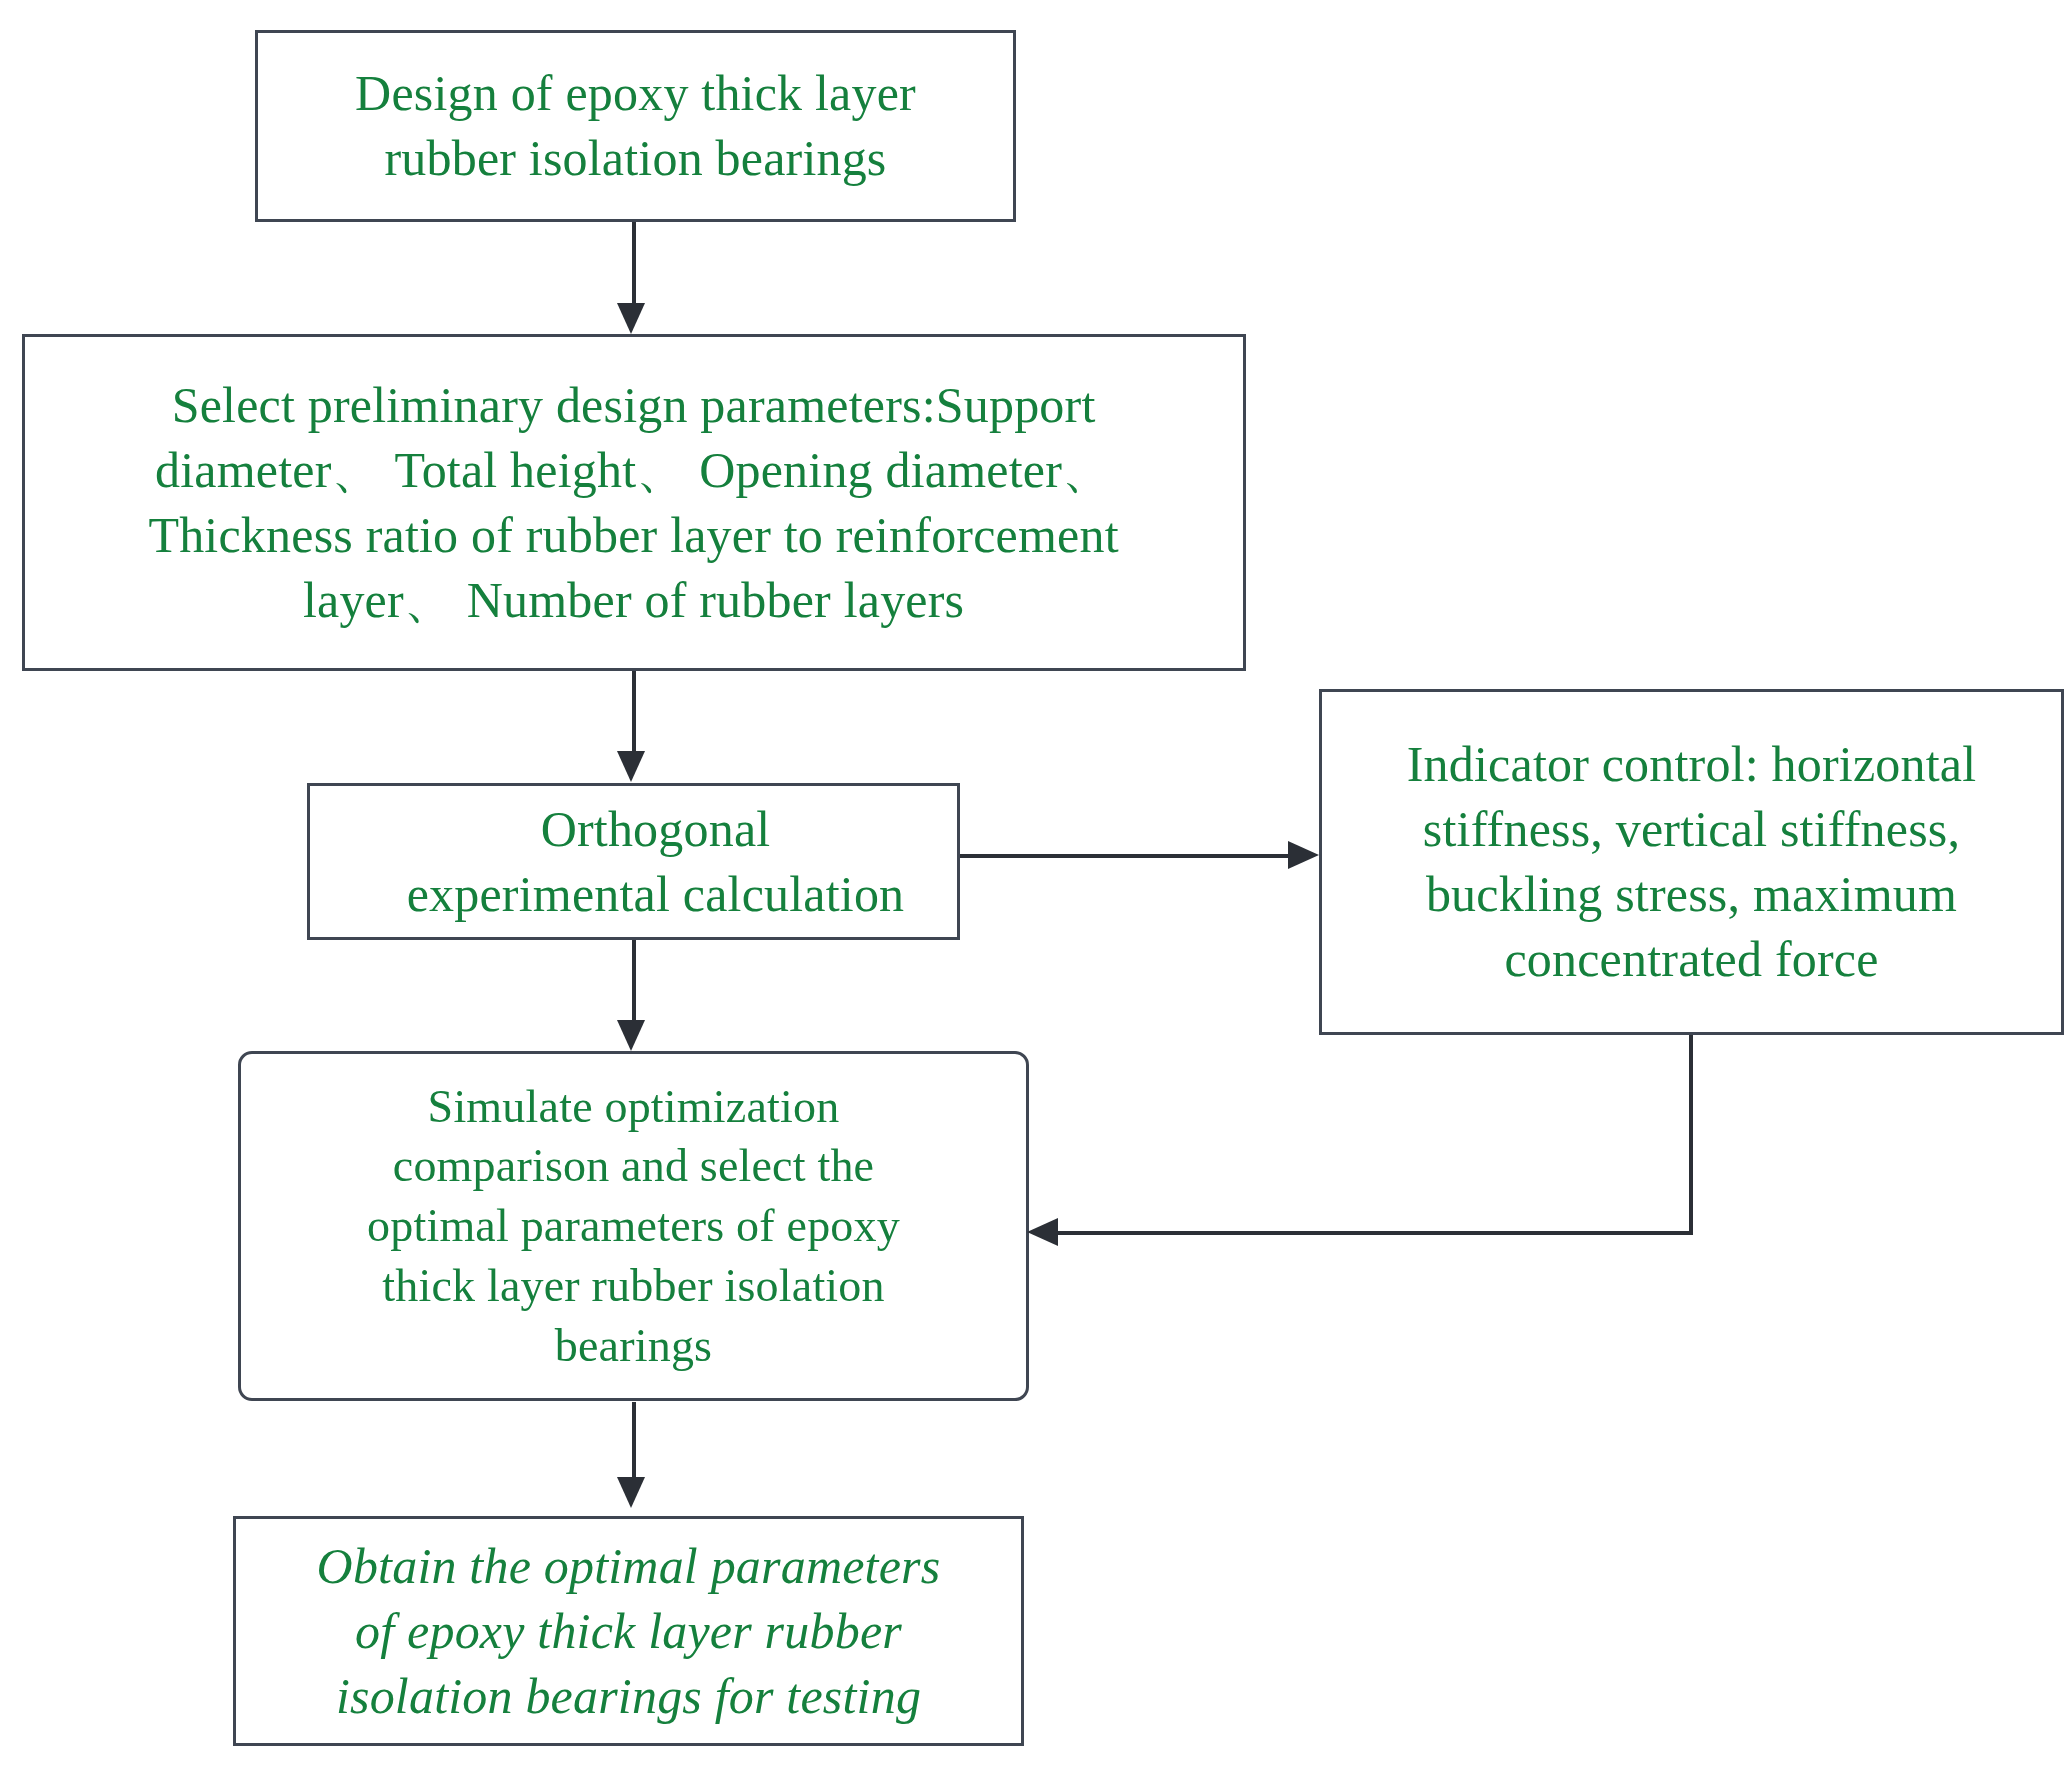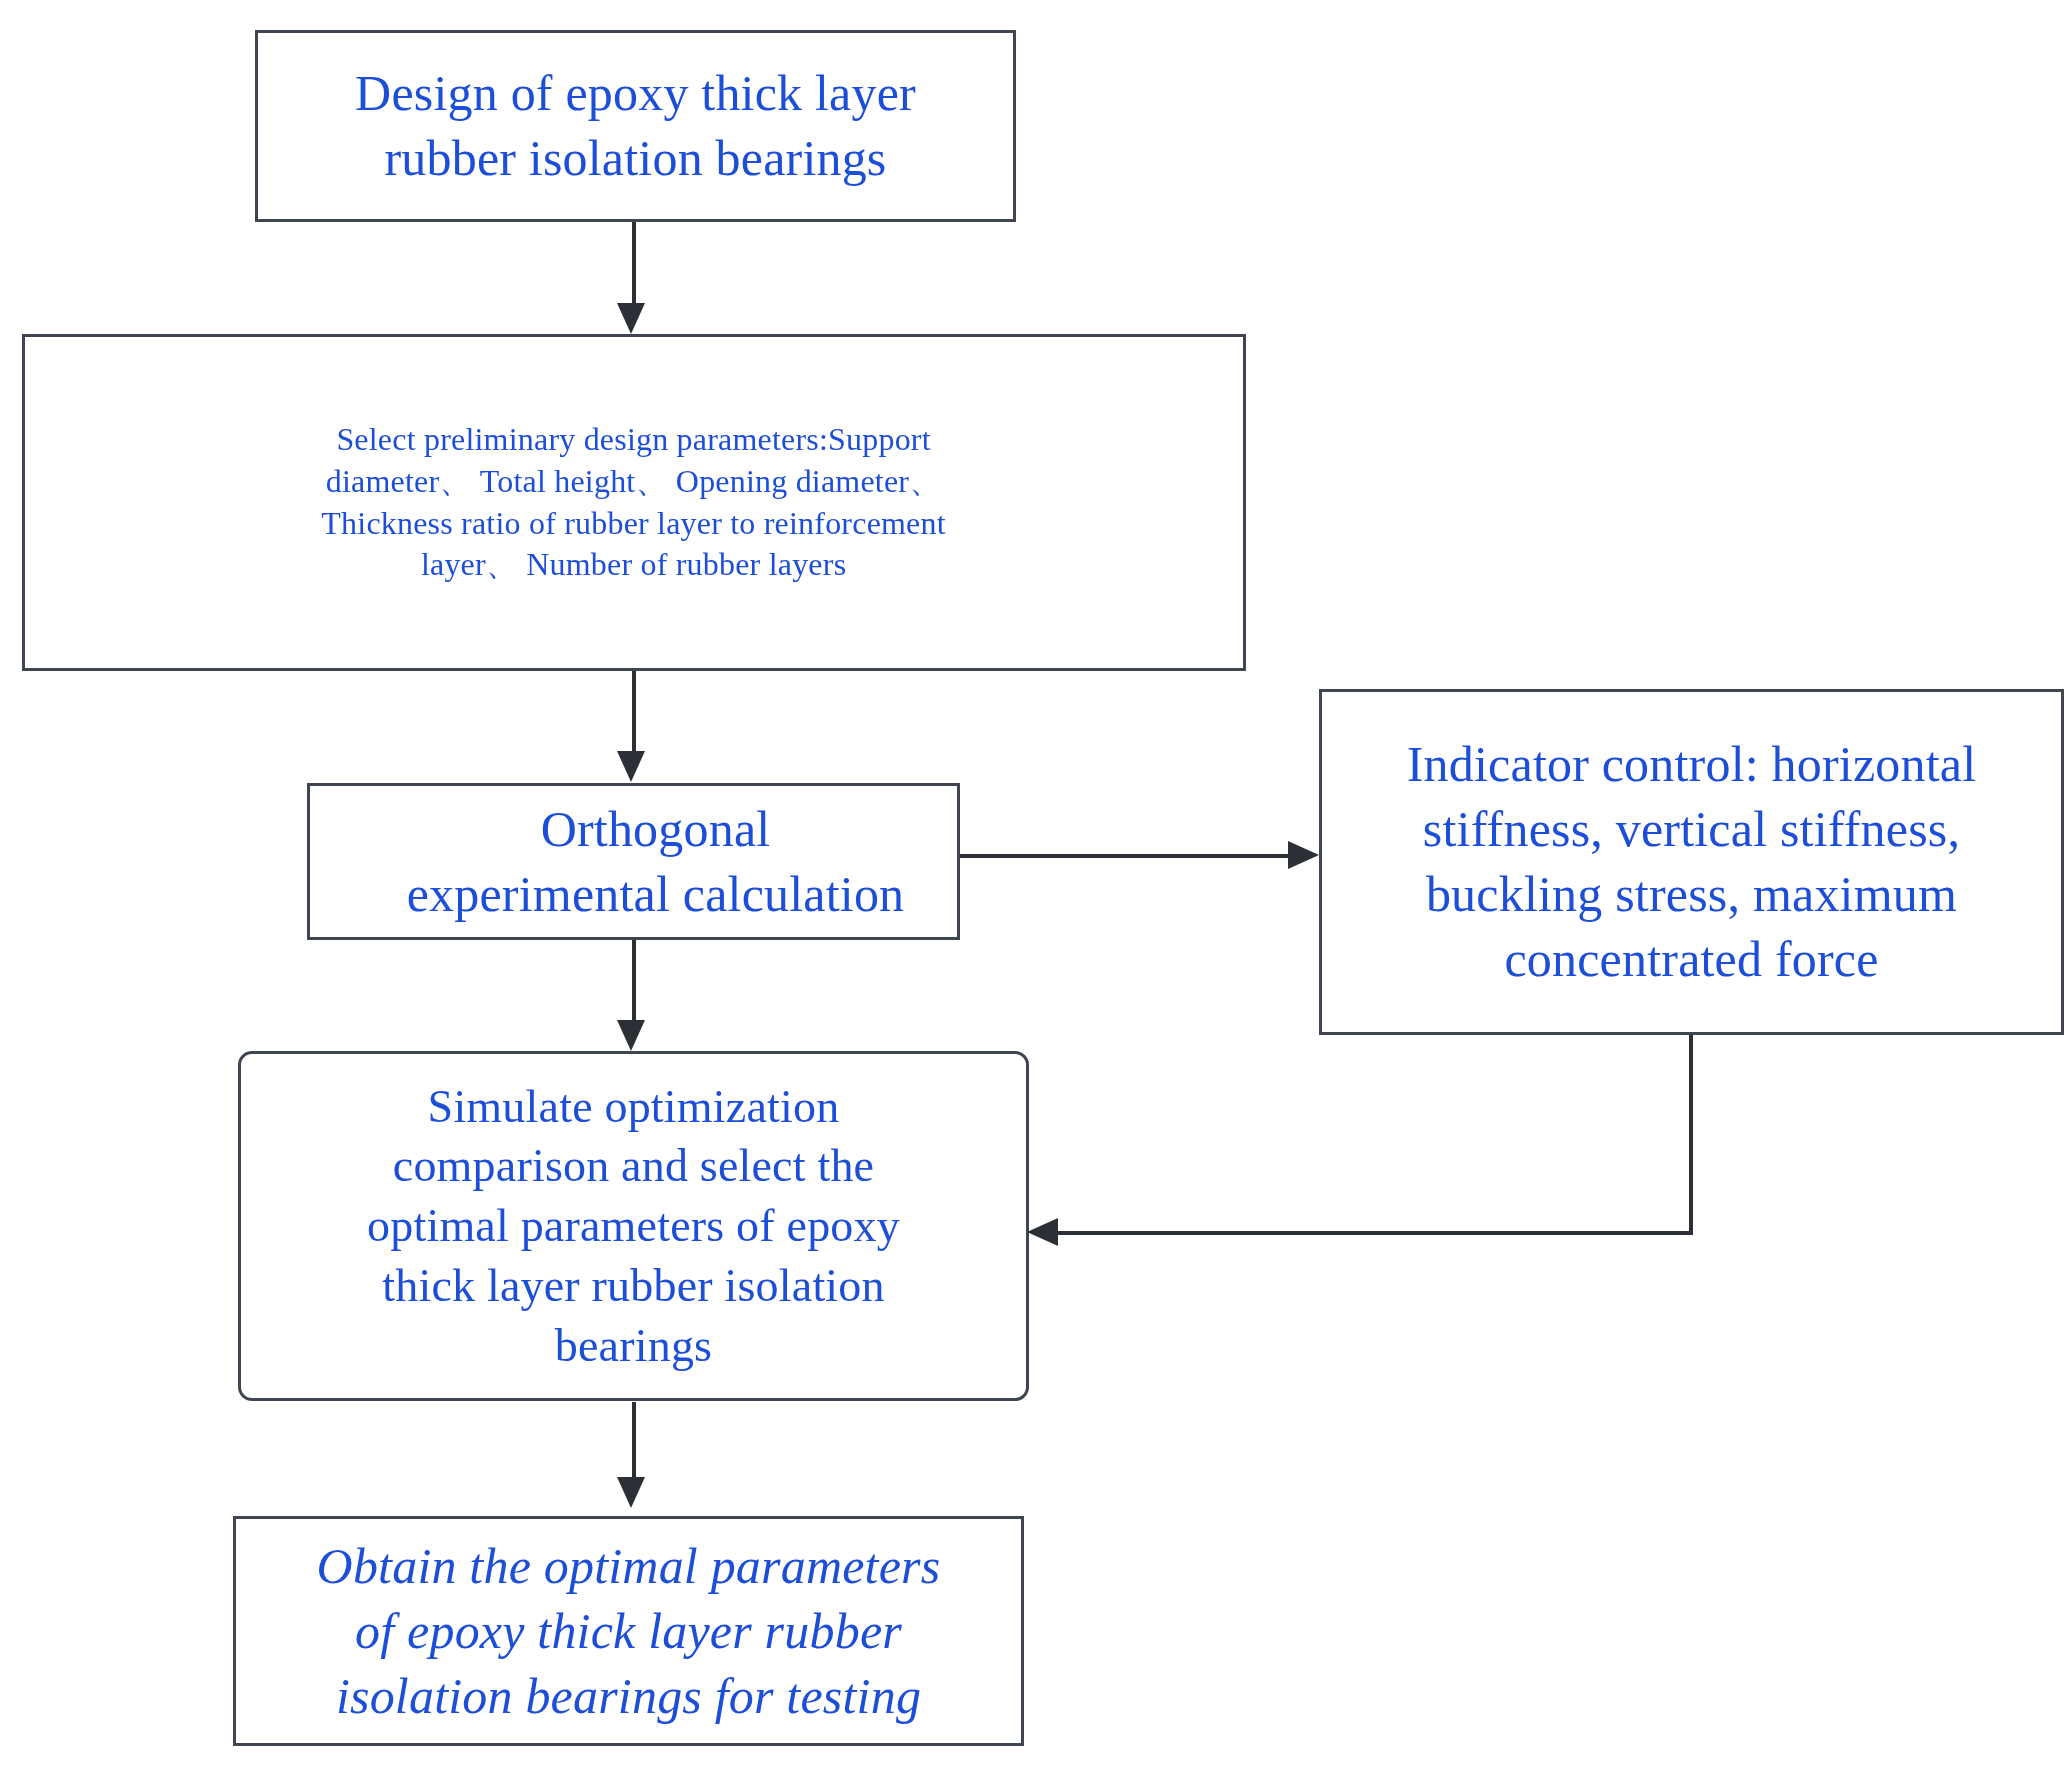--- a/index.html
+++ b/index.html
@@ -22,33 +22,33 @@
   .node {
     position: absolute;
     box-sizing: border-box;
     border: 3.5px solid #3f4652;
     background: #ffffff;
     display: flex;
     align-items: center;
     justify-content: center;
     text-align: center;
     line-height: 1.30;
-    color: #1d4ed8;
+    color: #15803d;
     letter-spacing: 0.2px;
   }
   .node .txt {
     display: block;
     width: 100%;
     padding: 0 12px;
     white-space: pre-line;
   }
 
   
   #node-design            { left: 255px;  top: 30px;   width: 761px;  height: 192px; font-size: 50px; }
-  #node-select-params     { left: 21.6px;   top: 334px;  width: 1224px; height: 337px; font-size: 32px; }
+  #node-select-params     { left: 21.6px;   top: 334px;  width: 1224px; height: 337px; font-size: 50px; }
   #node-orthogonal        { left: 307px;  top: 783px;  width: 653px;  height: 157px; font-size: 50px; padding-left: 44px; }
   #node-indicator-control { left: 1319px; top: 689px;  width: 745px;  height: 346px; font-size: 50px; align-items: center; }
   #node-simulate          { left: 238px;  top: 1051px; width: 791px;  height: 350px; font-size: 46px; border-radius: 14px; }
   #node-obtain            { left: 233px;  top: 1516px; width: 791px;  height: 230px; font-size: 50px; font-style: italic; }
 
   
   .edge-line {
     position: absolute;
     background: #2b2f36;
   }

